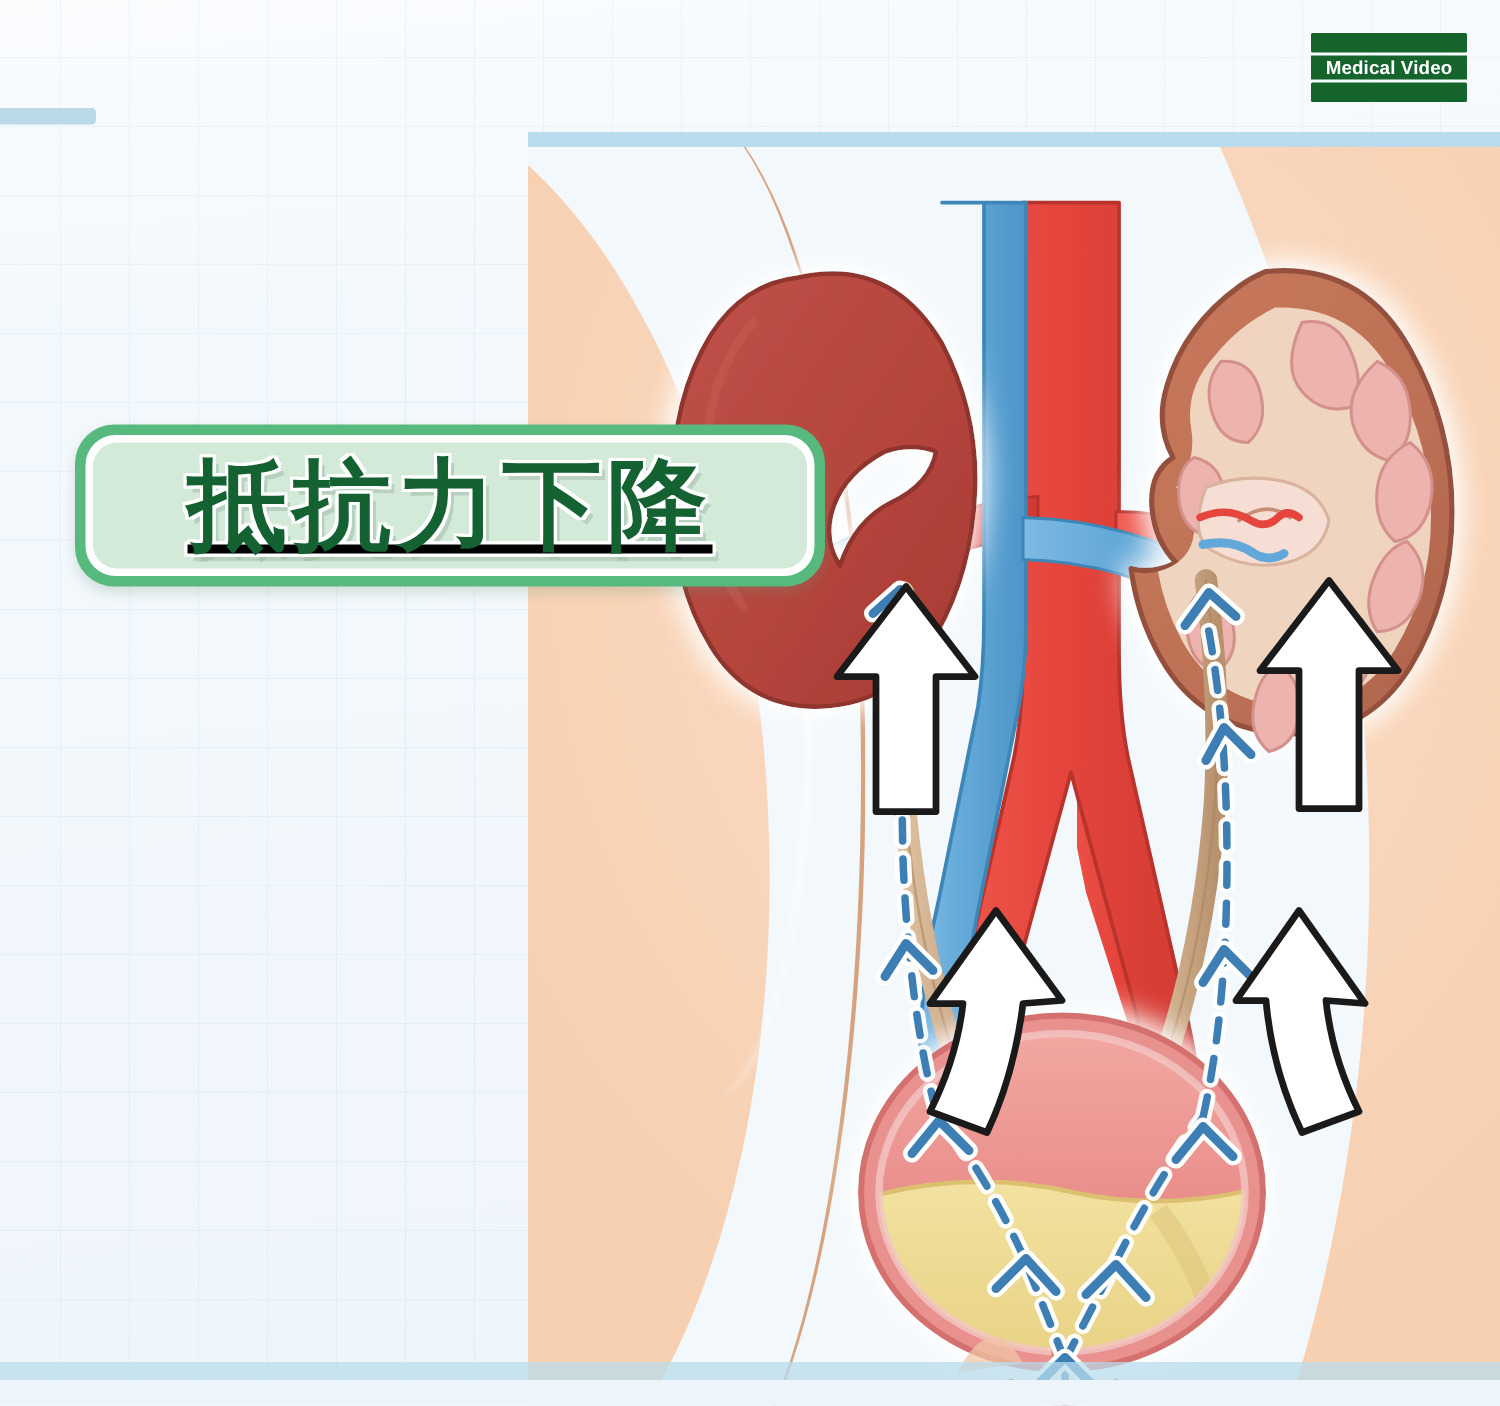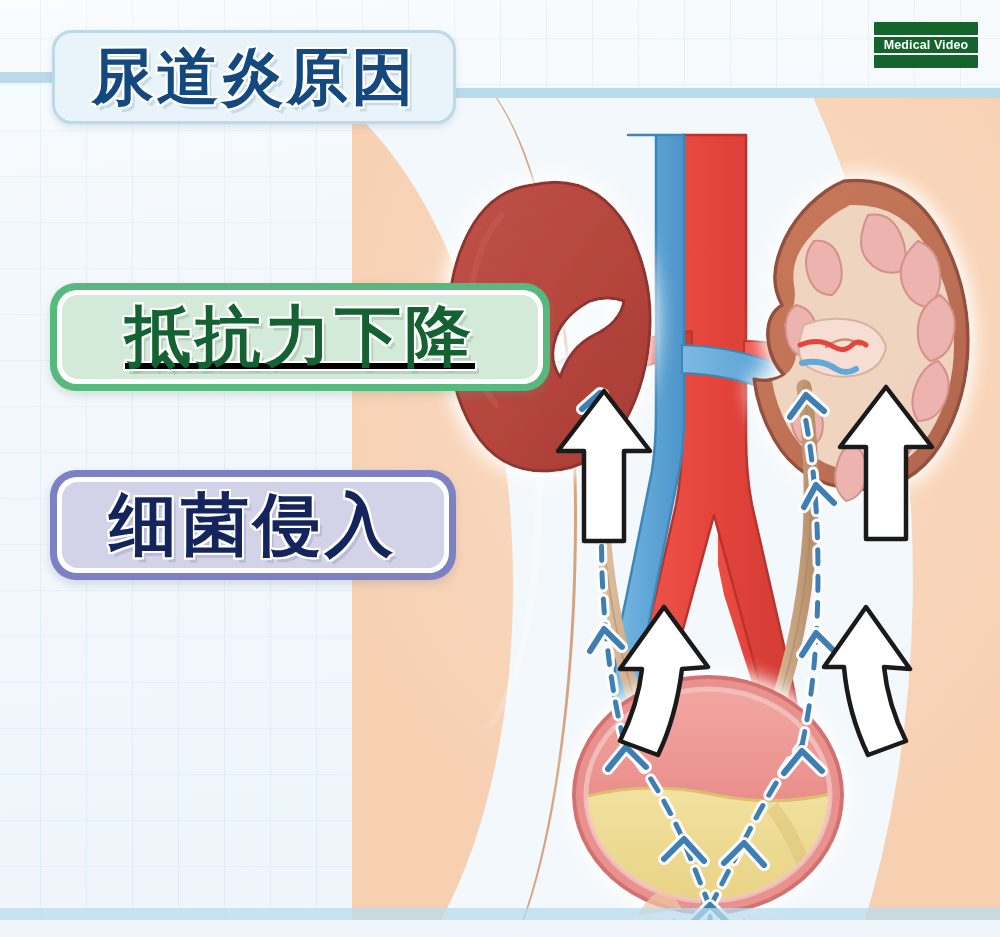--- a/index.html
+++ b/index.html
@@ -367,39 +367,29 @@
         <path d="M268,574 L312,512 L356,572 L330,574 q-6,48 -24,86 l-38,-14 q18,-36 22,-72 Z"></path>
         <path d="M472,572 L514,512 L558,574 L532,572 q4,38 22,74 l-38,14 q-20,-42 -24,-88 Z"></path>
       </g>
     </svg>
   </div>
 
   <div class="panel-bot-band"></div>
   <div class="panel-bot-band2"></div>
 
   <div class="title-connector"></div>
-  <div class="chip chip-title">
-    <span class="txt">尿道炎原因</span>
-  </div>
 
   <div class="chip chip-green">
     <div class="inner">
       <div class="fill">
         <span class="txt">抵抗力下降</span>
       </div>
     </div>
   </div>
 
-  <div class="chip chip-purple">
-    <div class="inner">
-      <div class="fill">
-        <span class="txt">细菌侵入</span>
-      </div>
-    </div>
-  </div>
 
   <div class="logo">
     <div class="logo-mark">
       <div class="logo-bar"></div>
       <div class="logo-mid">
         <span>Medical Video</span>
       </div>
       <div class="logo-bar"></div>
     </div>
   </div>

